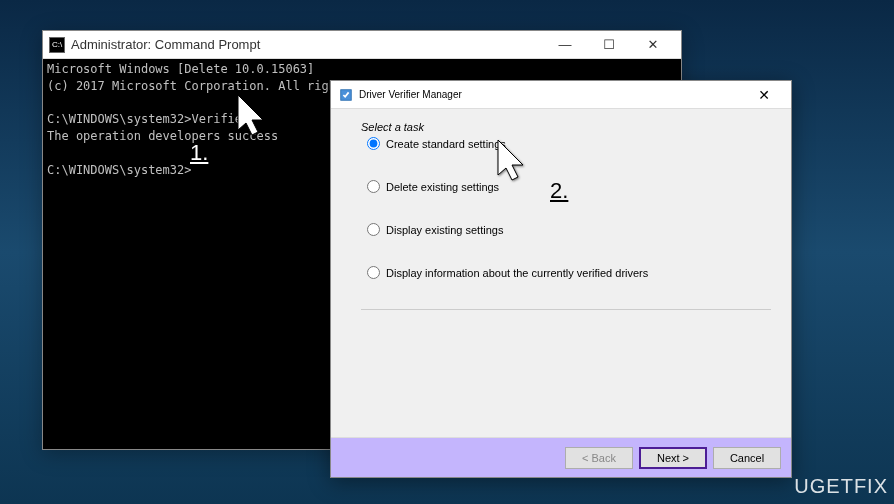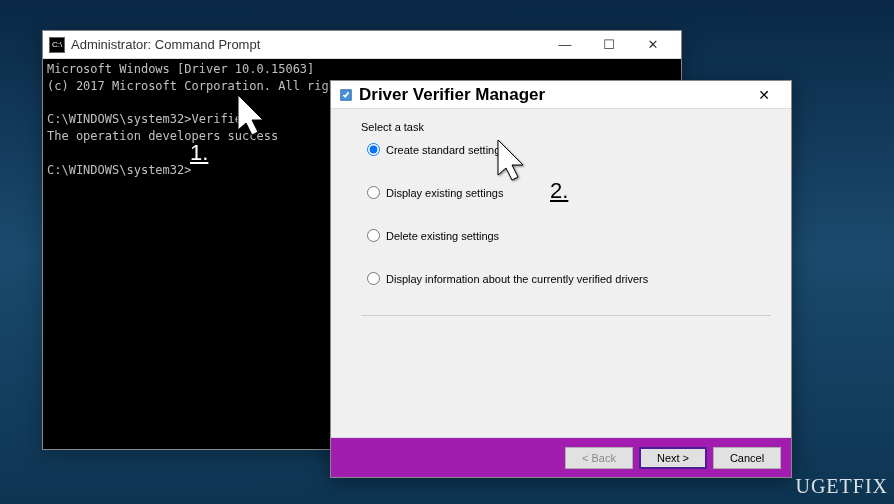--- a/index.html
+++ b/index.html
@@ -76,47 +76,47 @@
   background: #fff;
   display: flex;
   align-items: center;
   padding: 0 8px;
   border-bottom: 1px solid #ddd;
 }
 .dialog-icon {
   width: 14px; height: 14px;
   margin-right: 6px;
 }
-.dialog-title { font-size: 17px; color: #000; flex: 1; font-weight: bold; }
+.dialog-title { font-size: 10px; color: #000; flex: 1; }
 .dialog-close {
   width: 38px; height: 24px;
   display: flex; align-items: center; justify-content: center;
   font-size: 14px;
 }
 .dialog-body {
   padding: 12px 20px 8px 30px;
   font-size: 11px;
   color: #000;
 }
-.task-label { margin-bottom: 10px; }
+.task-label { margin-bottom: 4px; font-style: italic; }
 .radio-group { padding-left: 6px; }
 .radio-item {
   display: flex;
   align-items: center;
   margin-bottom: 30px;
   font-size: 11px;
 }
 .radio-item input { margin-right: 6px; }
 .dialog-divider { border-top: 1px solid #ccc; margin: 2px 0 8px 0; }
 .dialog-hint { font-size: 11px; line-height: 1.5; }
 .dialog-footer {
   position: absolute;
   bottom: 0; left: 0; right: 0;
   height: 40px;
-  background: #a21caf;
+  background: #c4b5fd;
   border-top: 1px solid #ddd;
   display: flex;
   justify-content: flex-end;
   align-items: center;
   padding: 0 10px;
   gap: 6px;
 }
 .dlg-btn {
   min-width: 68px;
   height: 22px;
@@ -142,39 +142,39 @@
   text-decoration: underline;
   pointer-events: none;
 }
 
 
 .watermark {
   position: absolute;
   right: 6px;
   bottom: 6px;
   color: rgba(255,255,255,0.85);
-  font-family: Liberation Serif, serif;
+  font-family: Liberation Sans, sans-serif;
   font-size: 20px;
   letter-spacing: 1px;
 }
 </style>
 </head>
 <body>
 
 <div class="cmd-window">
   <div class="cmd-titlebar">
     <div class="cmd-icon">C:\</div>
     <div class="cmd-title">Administrator: Command Prompt</div>
     <div class="cmd-controls">
       <span>—</span>
       <span>☐</span>
       <span>✕</span>
     </div>
   </div>
-  <div class="cmd-body"><span>Microsoft Windows [Driver 10.0.15063]</span>
+  <div class="cmd-body"><span>Microsoft Windows [Delete 10.0.15063]</span>
 <span>(c) 2017 Microsoft Corporation. All rights reserved.</span>
 
 <span>C:\WINDOWS\system32&gt;Verifier</span>
 <span>The operation developers success</span>
 
 <span>C:\WINDOWS\system32&gt;</span></div>
 </div>
 
 <div class="dialog-window">
   <div class="dialog-titlebar">
@@ -187,25 +187,25 @@
   </div>
   <div class="dialog-body">
     <div class="task-label">Select a task</div>
     <div class="radio-group">
       <label class="radio-item">
         <input type="radio" name="task" checked="" style="">
         <span>Create standard settings</span>
       </label>
       <label class="radio-item">
         <input type="radio" name="task" style="">
+        <span>Delete existing settings</span>
+      </label>
+      <label class="radio-item">
+        <input type="radio" name="task" style="">
         <span>Display existing settings</span>
-      </label>
-      <label class="radio-item">
-        <input type="radio" name="task" style="">
-        <span>Delete existing settings</span>
       </label>
       <label class="radio-item">
         <input type="radio" name="task" style="">
         <span>Display information about the currently verified drivers</span>
       </label>
     </div>
     <div class="dialog-divider"></div>
   </div>
   <div class="dialog-footer">
     <button class="dlg-btn" disabled="">&lt; Back</button>

